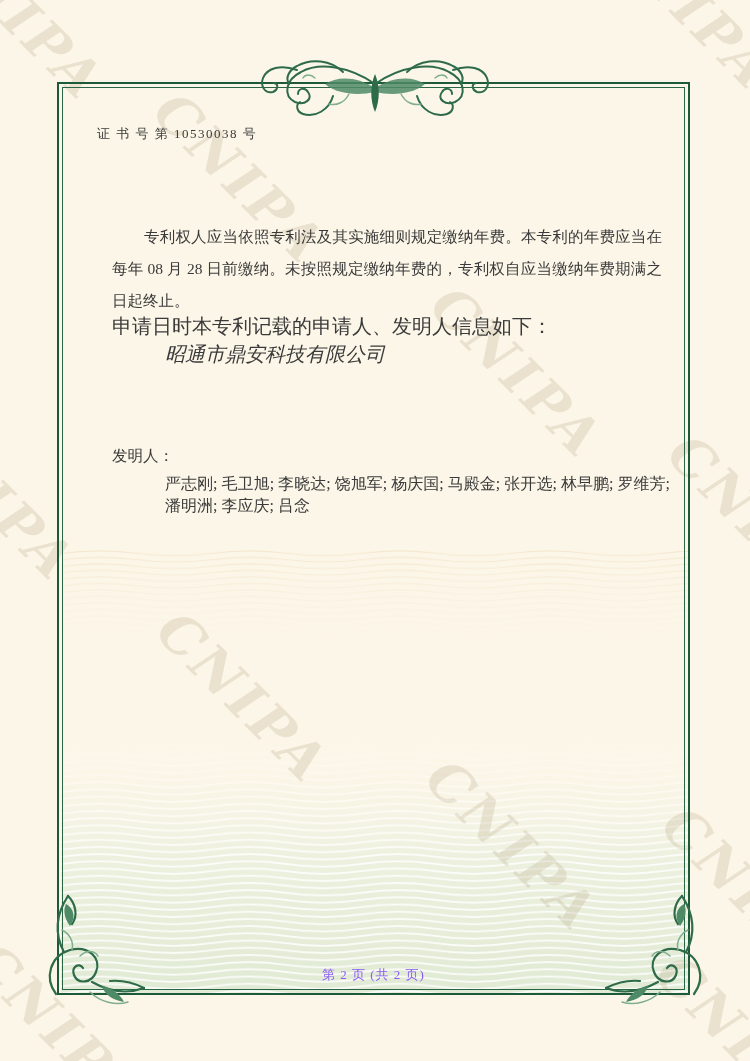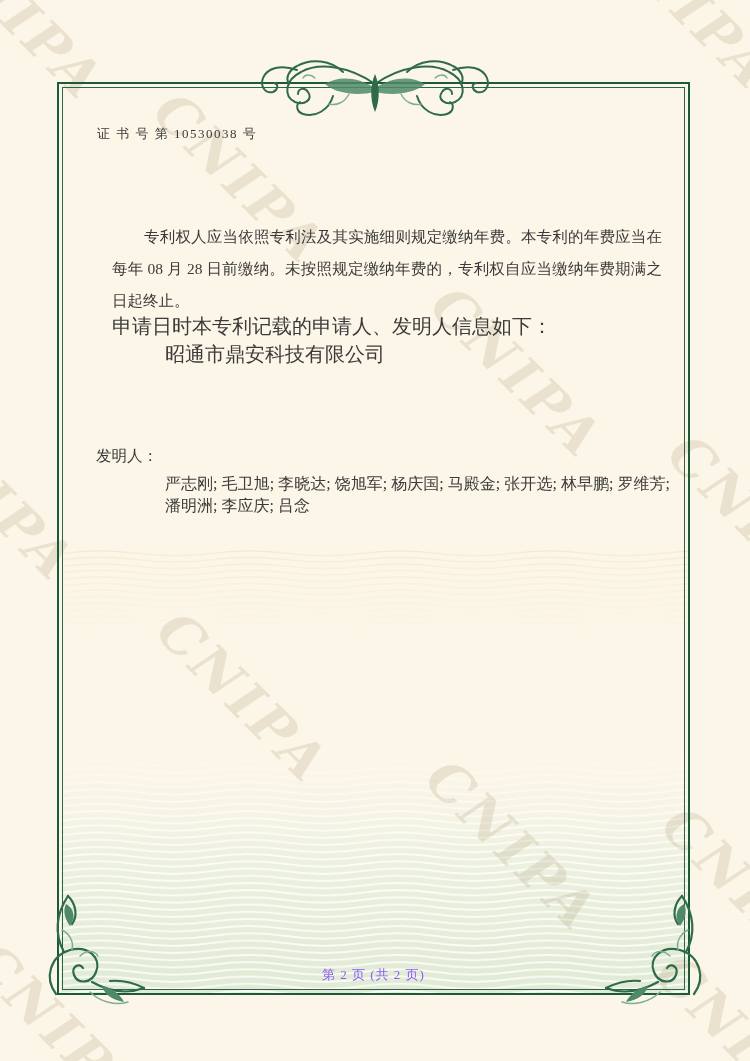--- a/index.html
+++ b/index.html
@@ -25,22 +25,22 @@
   .corner{position:absolute;z-index:4;}
   .corner-left{left:36px;top:890px;}
   .corner-right{left:604px;top:890px;transform:scaleX(-1);}
 
   
   .content{position:absolute;inset:0;z-index:5;}
   .cert-no{position:absolute;left:97px;top:125px;font-size:13px;letter-spacing:1.5px;}
   .para{position:absolute;left:112px;top:221px;width:550px;font-size:15.5px;line-height:32px;
         text-align:justify;text-indent:32px;}
   .info{position:absolute;left:112px;top:313px;font-size:20px;line-height:27.5px;}
-  .applicant-name{padding-left:53px;}
-  .inv-label{position:absolute;left:96px;top:446px;font-size:15.5px;}
+  .applicant-name{padding-left:53px;font-style:italic;}
+  .inv-label{position:absolute;left:112px;top:446px;font-size:15.5px;}
   .inv-names{position:absolute;left:165px;top:473px;width:505px;font-size:16px;line-height:22px;
              text-align:justify;}
   .footer{position:absolute;left:57px;top:966px;width:633px;text-align:center;font-size:13px;
           color:#8b5cf6;letter-spacing:1px;z-index:6;}
 </style>
 </head>
 <body>
 
 <div class="page">
 

